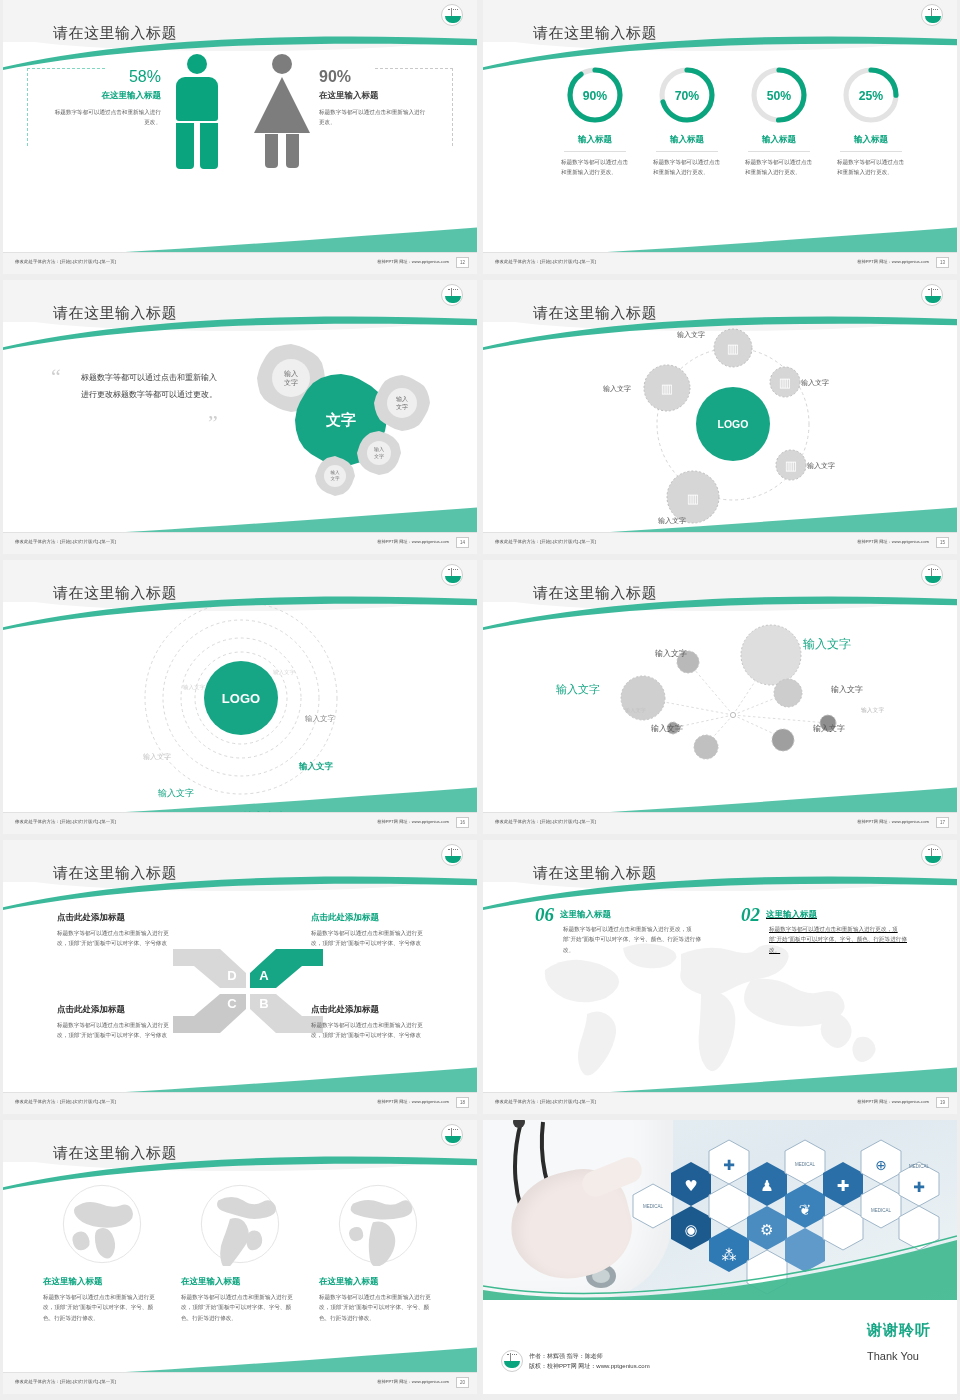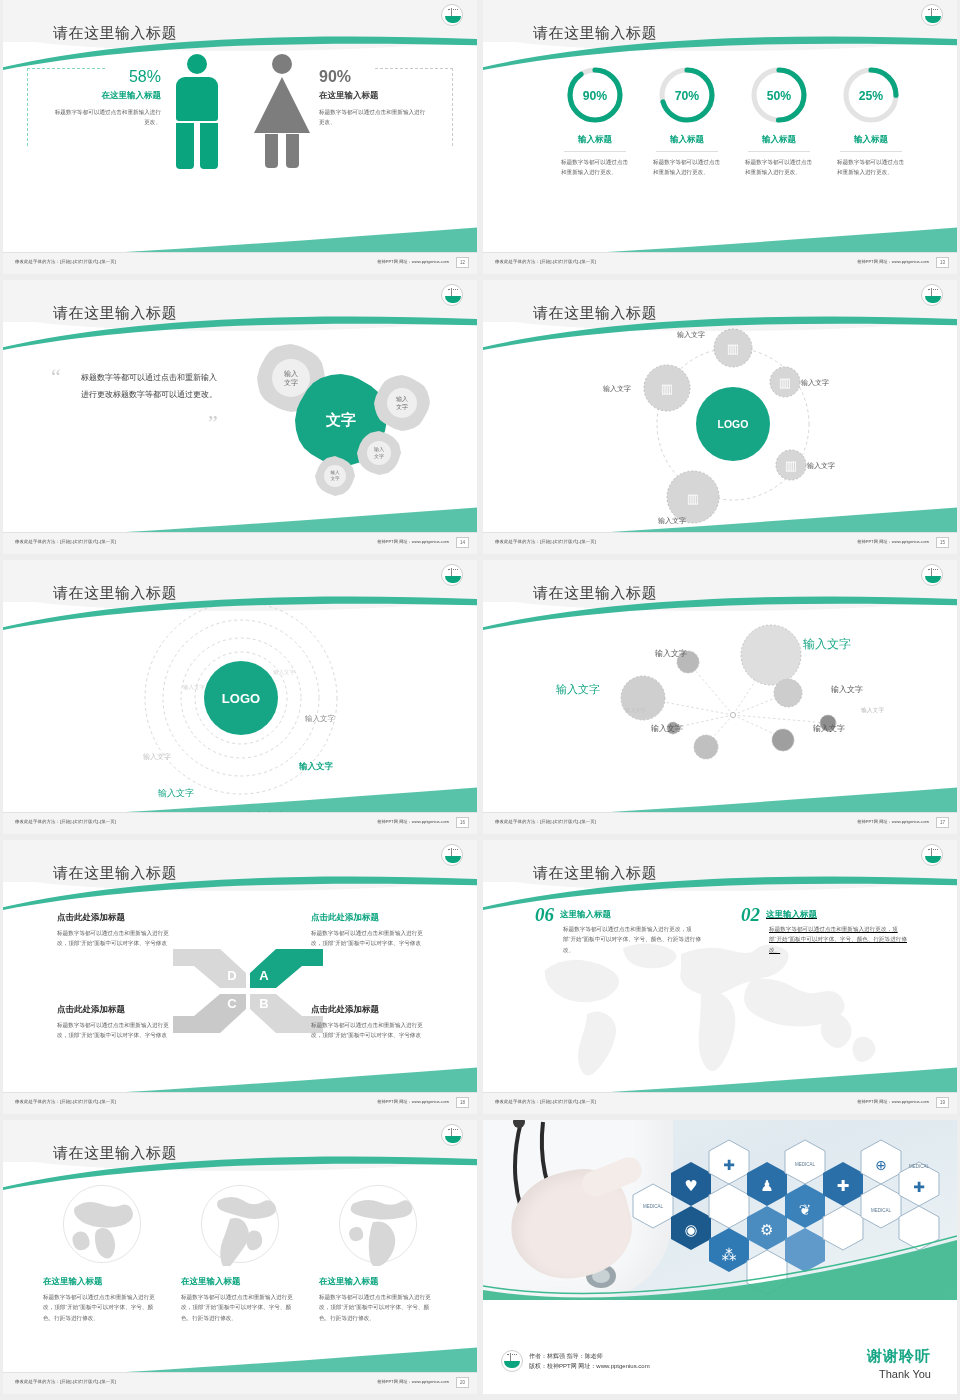--- a/index.html
+++ b/index.html
@@ -651,19 +651,19 @@
           <b></b>
           <em></em>
           <i></i>
         </div>
       <div>
         <div style="font-size:6px;color:#3c3c3c;line-height:1.7;">作者：林辉强    指导：陈老师</div>
         <div style="font-size:6px;color:#3c3c3c;line-height:1.7;">版权：校神PPT网   网址：www.pptgenius.com</div>
       </div>
     </div>
 
-    <div style="position:absolute;right:26px;bottom:14px;text-align:right;">
+    <div style="position:absolute;right:26px;bottom:32px;text-align:left;">
       <div style="font-size:15px;font-weight:bold;color:#16a685;letter-spacing:1px;">谢谢聆听</div>
-      <div style="font-size:11px;color:#3c3c3c;margin-top:2px;">Thank You</div>
+      <div style="font-size:11px;color:#3c3c3c;margin-top:10px;">Thank You</div>
     </div>
   </div>
 
 </div>
 
 </body></html>

